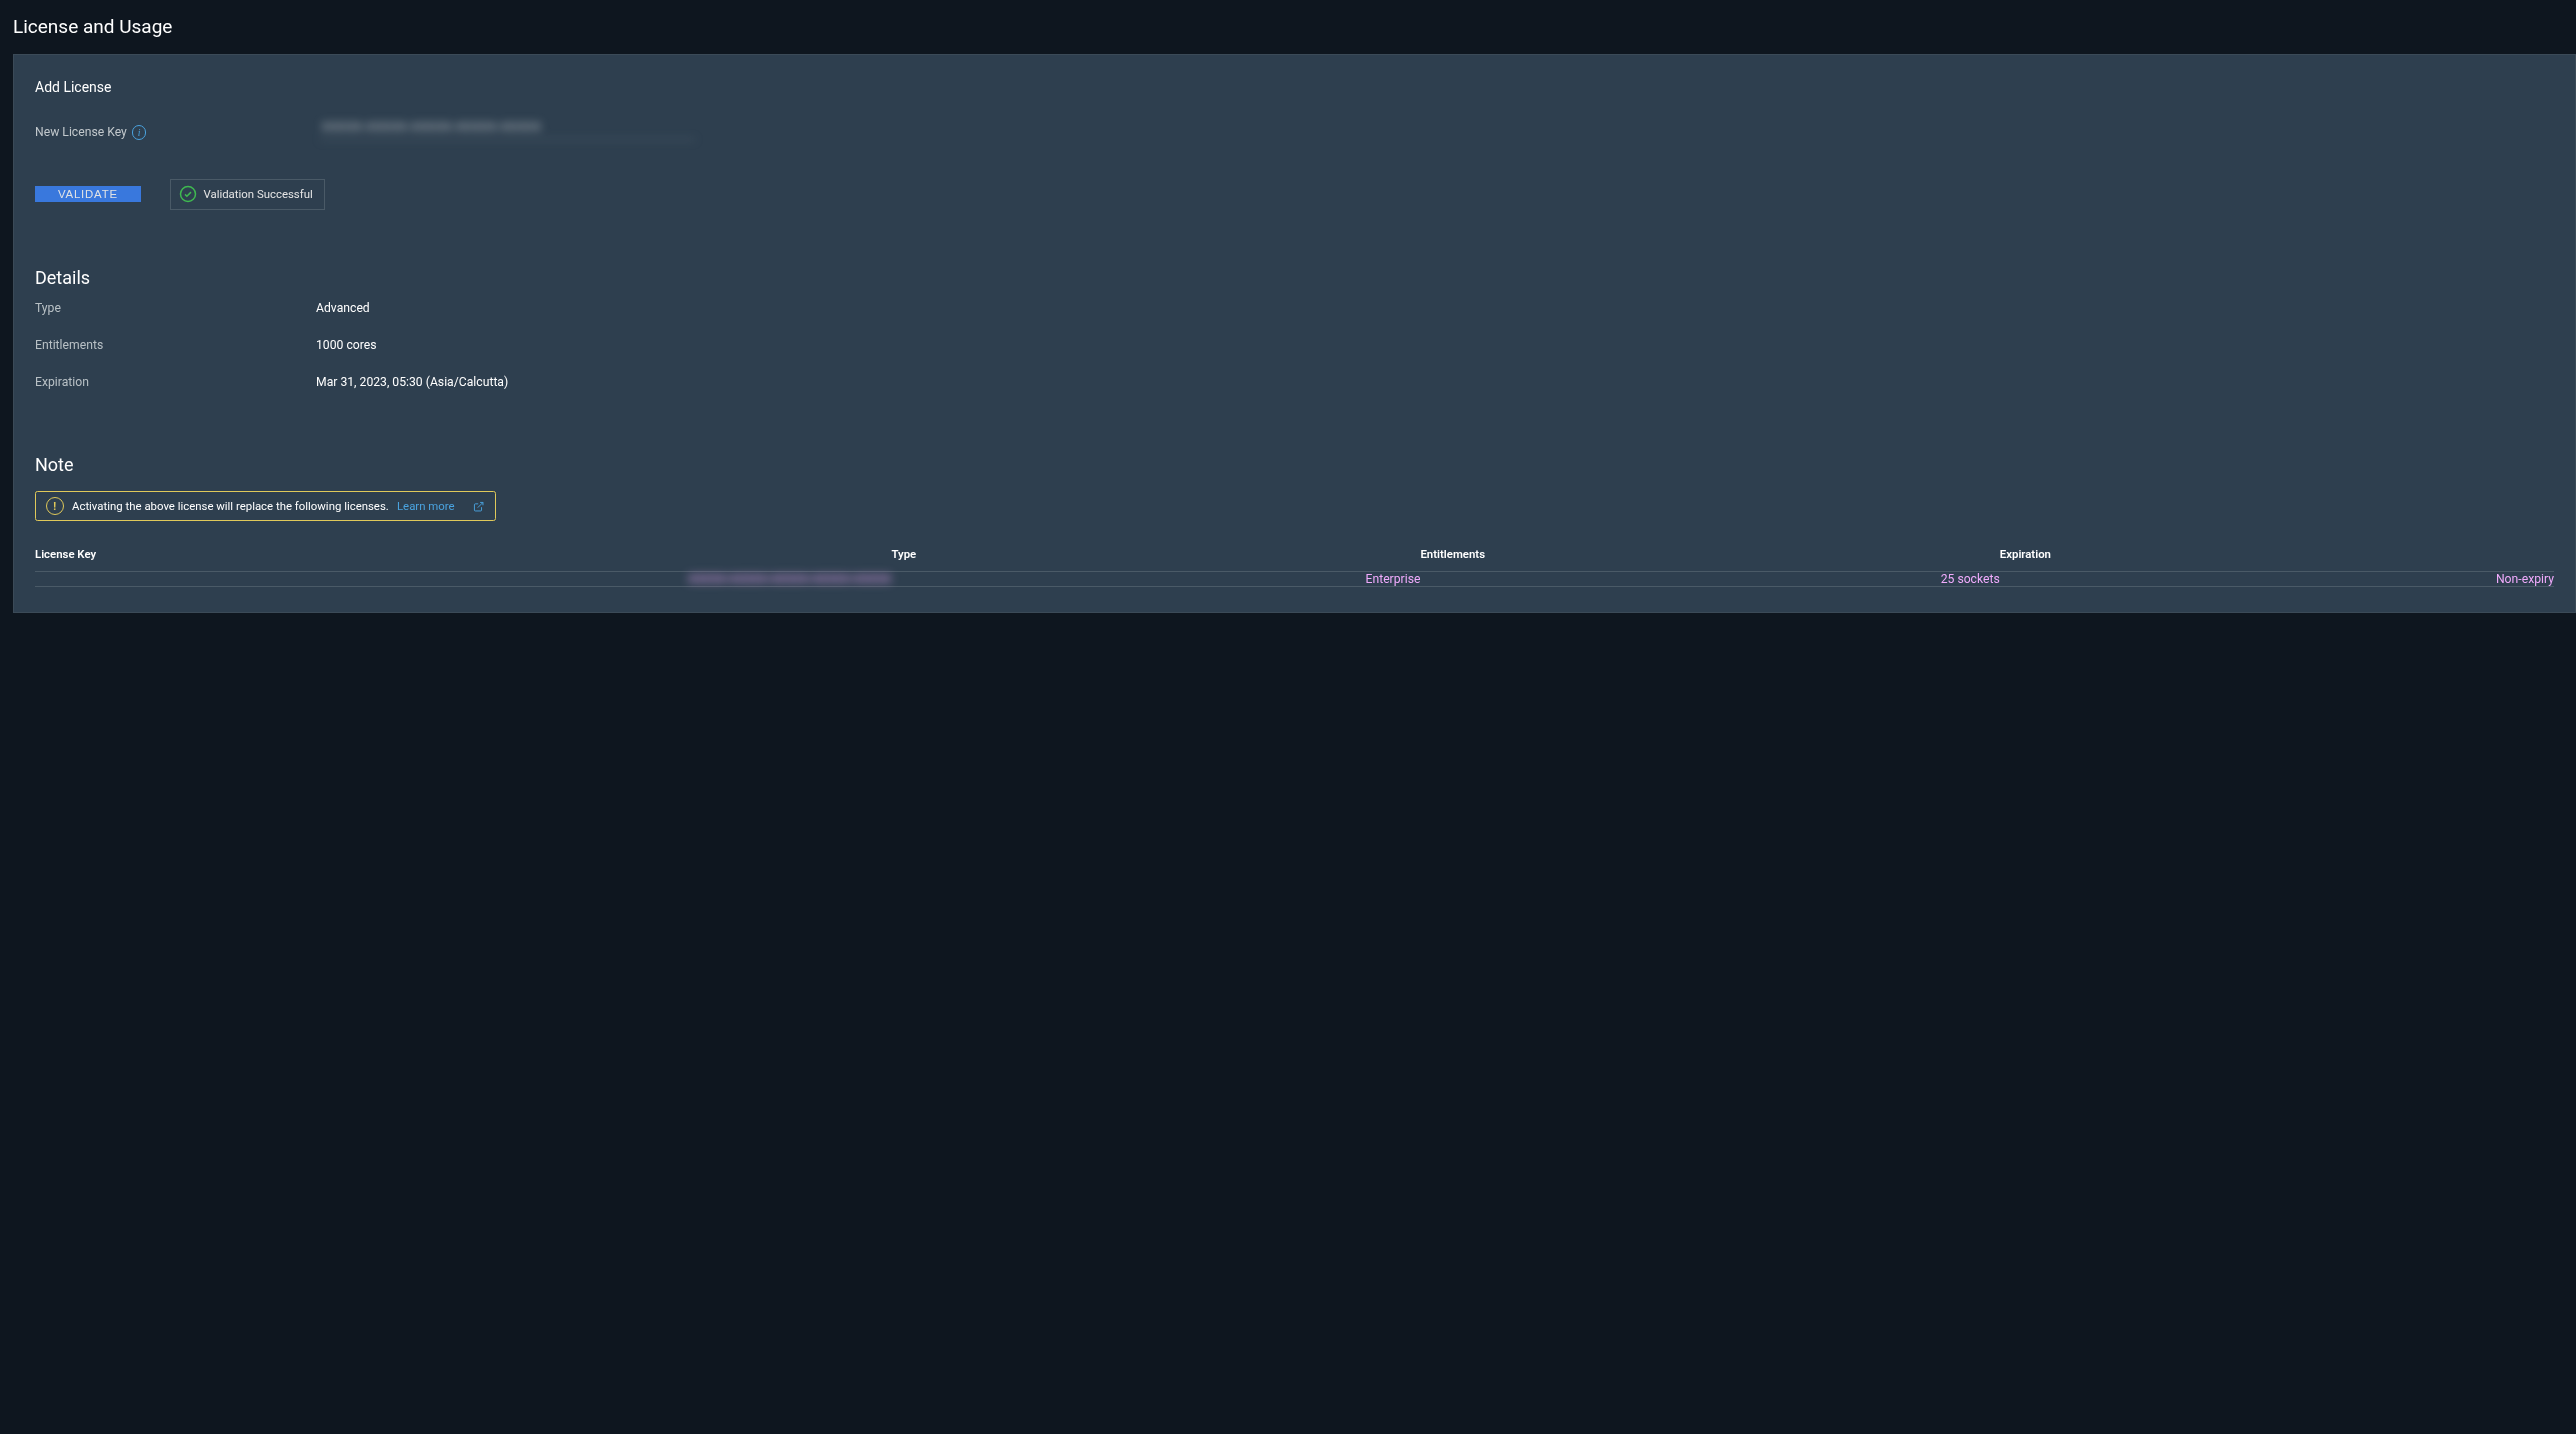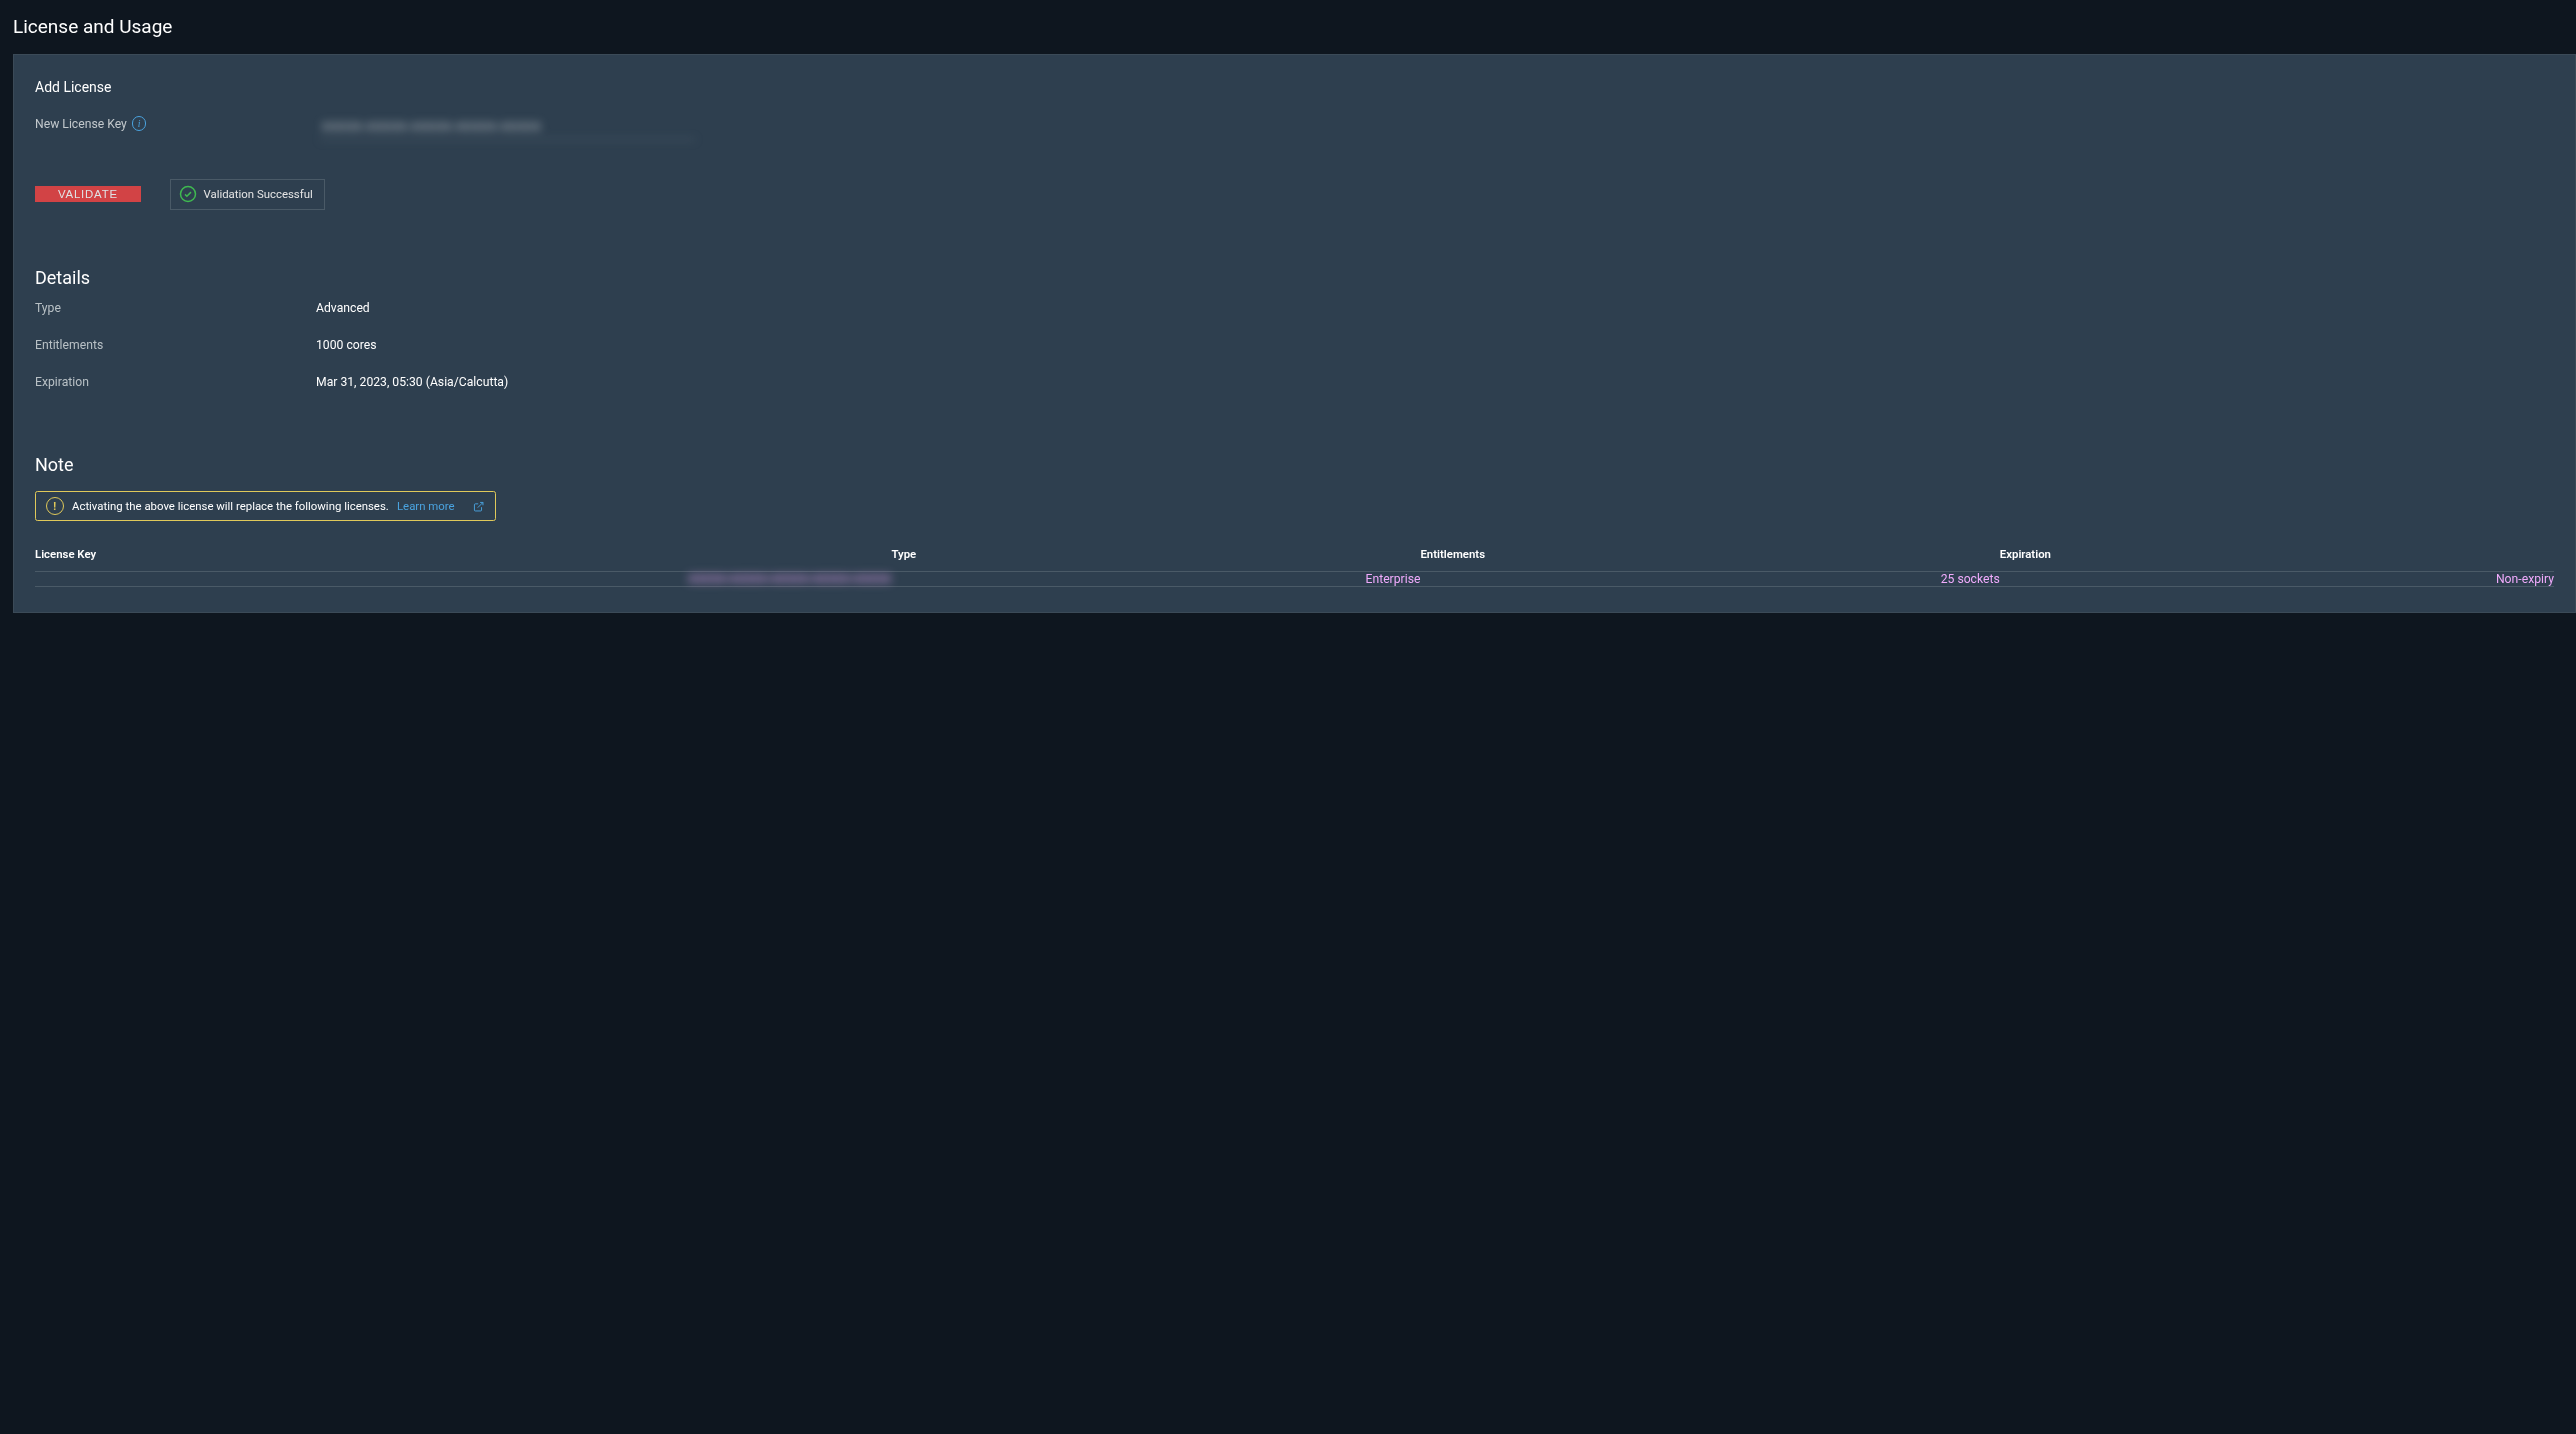--- a/index.html
+++ b/index.html
@@ -26,21 +26,21 @@
     padding: 24.5px 21px 24.5px 21px;
   }
   .section-header {
     font-size: 14px;
     font-weight: 400;
     color: #ffffff;
     margin-bottom: 21px;
   }
   .form-row {
     display: flex;
-    align-items: flex-start;
+    align-items: flex-end;
     margin-bottom: 33px;
   }
   .form-label {
     width: 285px;
     font-size: 12.2px;
     color: #c2c8cc;
     display: flex;
     align-items: center;
     gap: 4.9px;
   }
@@ -69,21 +69,21 @@
     outline: none;
     filter: blur(4.1px);
   }
   .button-row {
     display: flex;
     align-items: center;
     gap: 29px;
     margin-top: 39px;
   }
   .validate-btn {
-    background: #ef4444;
+    background: #3b82f6;
     color: #ffffff;
     border: none;
     padding: 2px 23px;
     font-size: 11.4px;
     font-weight: 500;
     letter-spacing: 0.8px;
     cursor: pointer;
     opacity: 0.85;
   }
   .validation-badge {

